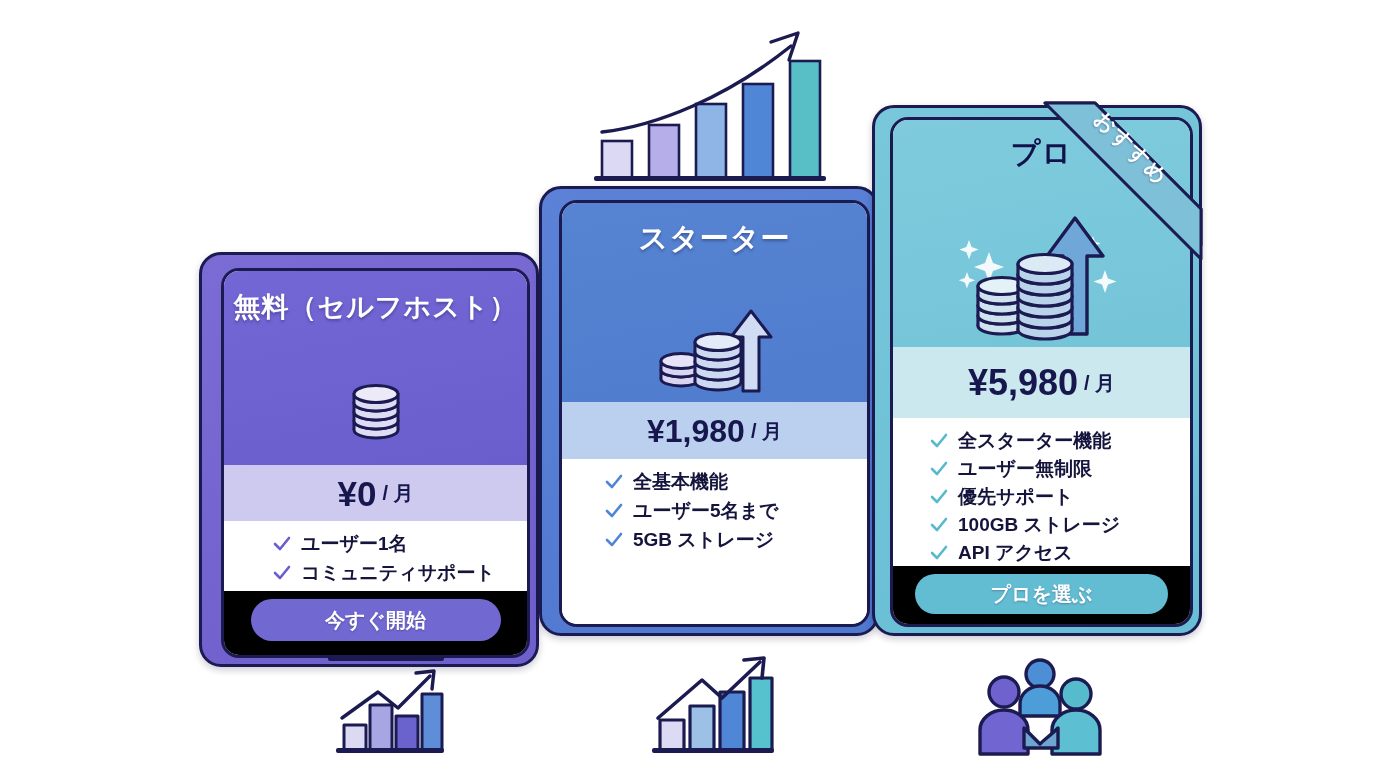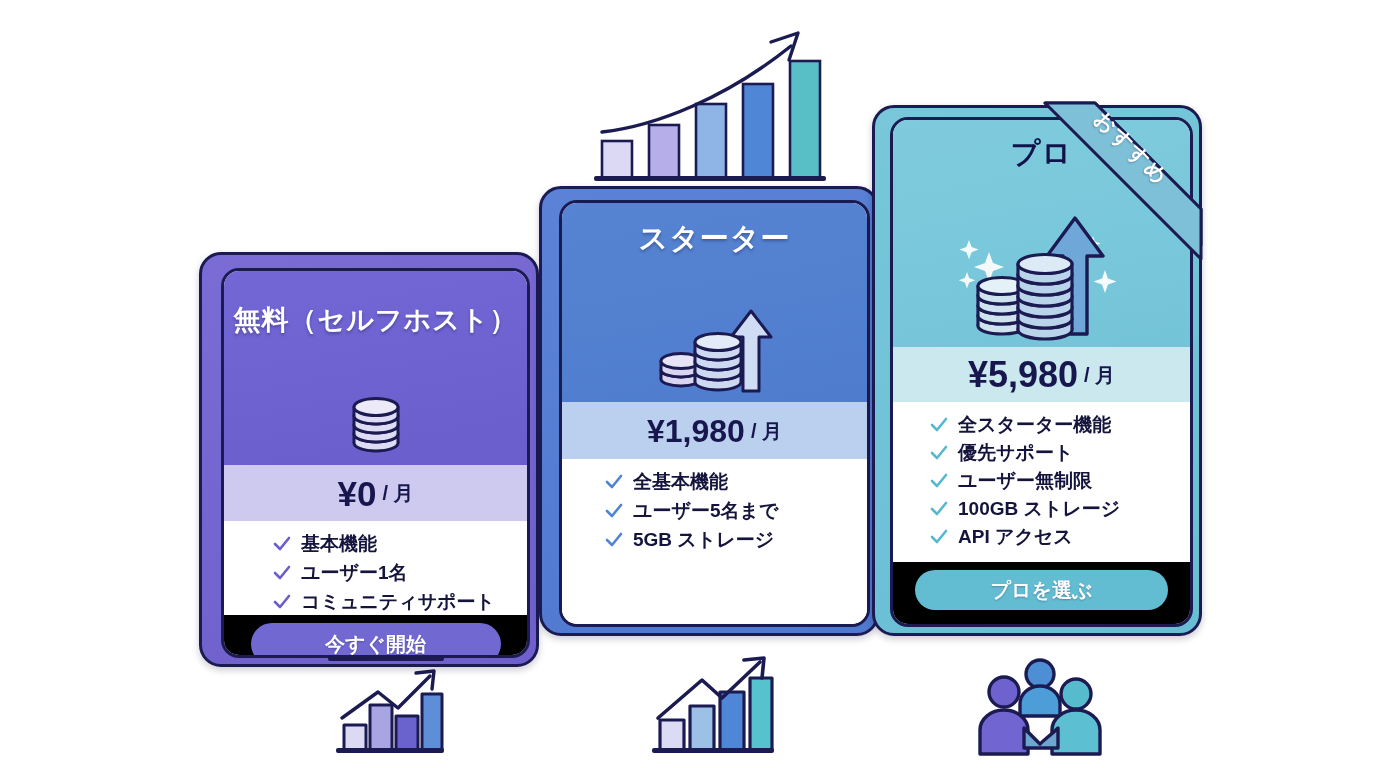--- a/index.html
+++ b/index.html
@@ -78,21 +78,21 @@
     display:flex;align-items:center;justify-content:center;
     text-shadow:0 1px 2px rgba(20,20,60,.3);
     cursor:pointer;
   }
 
   
   #plan-free{left:199px;top:252px;width:340px;height:415px;}
   #plan-free .frame{background:linear-gradient(160deg,#7b6bd4 0%,#6f5fcc 100%);}
   #plan-free .inner{left:22px;top:16px;right:9px;bottom:9px;}
   #plan-free .head{background:linear-gradient(170deg,#7367d6 0%,#6a5ecd 100%);height:182px;}
-  #plan-free .plan-name{font-size:27px;margin-top:19px;}
+  #plan-free .plan-name{font-size:27px;margin-top:6px;}
   #plan-free .icon-wrap{margin-top:14px;}
   #plan-free .price-band{background:#cdc9ef;height:56px;}
   #plan-free .price-main{font-size:35px;}
   #plan-free .price-suffix{font-size:20px;}
   #plan-free .features{padding-left:48px;font-size:19px;}
   #plan-free .feat{font-size:19px;}
   #plan-free .cta{background:#7268d2;width:250px;height:42px;font-size:20px;}
 
   
   #plan-starter{left:539px;top:186px;width:340px;height:450px;}
@@ -108,21 +108,21 @@
   #plan-starter .feat{font-size:19px;}
   #plan-starter .cta{background:#5283d4;width:258px;height:42px;font-size:20px;}
 
   
   #plan-pro{left:872px;top:105px;width:330px;height:531px;}
   #plan-pro .frame{background:linear-gradient(160deg,#78c7da 0%,#69bed4 100%);}
   #plan-pro .inner{left:18px;top:12px;right:9px;bottom:9px;}
   #plan-pro .head{background:linear-gradient(170deg,#7fcbdd 0%,#74c4d8 100%);height:215px;}
   #plan-pro .plan-name{font-size:29px;color:#12124a;text-shadow:none;margin-top:2px;}
   #plan-pro .icon-wrap{margin-top:4px;}
-  #plan-pro .price-band{background:#cbe8ef;height:55px;}
+  #plan-pro .price-band{background:#cbe8ef;height:71px;}
   #plan-pro .price-main{font-size:36px;}
   #plan-pro .price-suffix{font-size:20px;}
   #plan-pro .features{padding-left:36px;font-size:19px;gap:2px;}
   #plan-pro .feat{font-size:19px;}
   #plan-pro .cta{background:#63bdd2;width:253px;height:40px;font-size:20px;}
   .ribbon-label{
     position:absolute;
     color:#ffffff;font-weight:bold;font-size:21px;
     letter-spacing:2px;
     left:1108px;top:105px;
@@ -190,26 +190,20 @@
       <div class="price-band">
         <span class="price-main">¥0</span>
         <span class="price-suffix">/ 月</span>
       </div>
 
       <div class="features">
         <div class="feat">
           <svg class="check" width="20" height="20" viewBox="0 0 20 20">
               <path d="M3,10 L8,15 L17,4" fill="none" stroke="#6a5ecd" stroke-width="2.6" stroke-linecap="round" stroke-linejoin="round"></path>
             </svg>
-          <span>基本機能</span>
-        </div>
-        <div class="feat">
-          <svg class="check" width="20" height="20" viewBox="0 0 20 20">
-              <path d="M3,10 L8,15 L17,4" fill="none" stroke="#6a5ecd" stroke-width="2.6" stroke-linecap="round" stroke-linejoin="round"></path>
-            </svg>
           <span>ユーザー1名</span>
         </div>
         <div class="feat">
           <svg class="check" width="20" height="20" viewBox="0 0 20 20">
               <path d="M3,10 L8,15 L17,4" fill="none" stroke="#6a5ecd" stroke-width="2.6" stroke-linecap="round" stroke-linejoin="round"></path>
             </svg>
           <span>コミュニティサポート</span>
         </div>
       </div>
 
@@ -341,27 +335,27 @@
         <div class="feat">
           <svg class="check" width="20" height="20" viewBox="0 0 20 20">
               <path d="M3,10 L8,15 L17,4" fill="none" stroke="#56b9cd" stroke-width="2.6" stroke-linecap="round" stroke-linejoin="round"></path>
             </svg>
           <span>全スターター機能</span>
         </div>
         <div class="feat">
           <svg class="check" width="20" height="20" viewBox="0 0 20 20">
               <path d="M3,10 L8,15 L17,4" fill="none" stroke="#56b9cd" stroke-width="2.6" stroke-linecap="round" stroke-linejoin="round"></path>
             </svg>
+          <span>ユーザー無制限</span>
+        </div>
+        <div class="feat">
+          <svg class="check" width="20" height="20" viewBox="0 0 20 20">
+              <path d="M3,10 L8,15 L17,4" fill="none" stroke="#56b9cd" stroke-width="2.6" stroke-linecap="round" stroke-linejoin="round"></path>
+            </svg>
           <span>優先サポート</span>
-        </div>
-        <div class="feat">
-          <svg class="check" width="20" height="20" viewBox="0 0 20 20">
-              <path d="M3,10 L8,15 L17,4" fill="none" stroke="#56b9cd" stroke-width="2.6" stroke-linecap="round" stroke-linejoin="round"></path>
-            </svg>
-          <span>ユーザー無制限</span>
         </div>
         <div class="feat">
           <svg class="check" width="20" height="20" viewBox="0 0 20 20">
               <path d="M3,10 L8,15 L17,4" fill="none" stroke="#56b9cd" stroke-width="2.6" stroke-linecap="round" stroke-linejoin="round"></path>
             </svg>
           <span>100GB ストレージ</span>
         </div>
         <div class="feat">
           <svg class="check" width="20" height="20" viewBox="0 0 20 20">
               <path d="M3,10 L8,15 L17,4" fill="none" stroke="#56b9cd" stroke-width="2.6" stroke-linecap="round" stroke-linejoin="round"></path>

